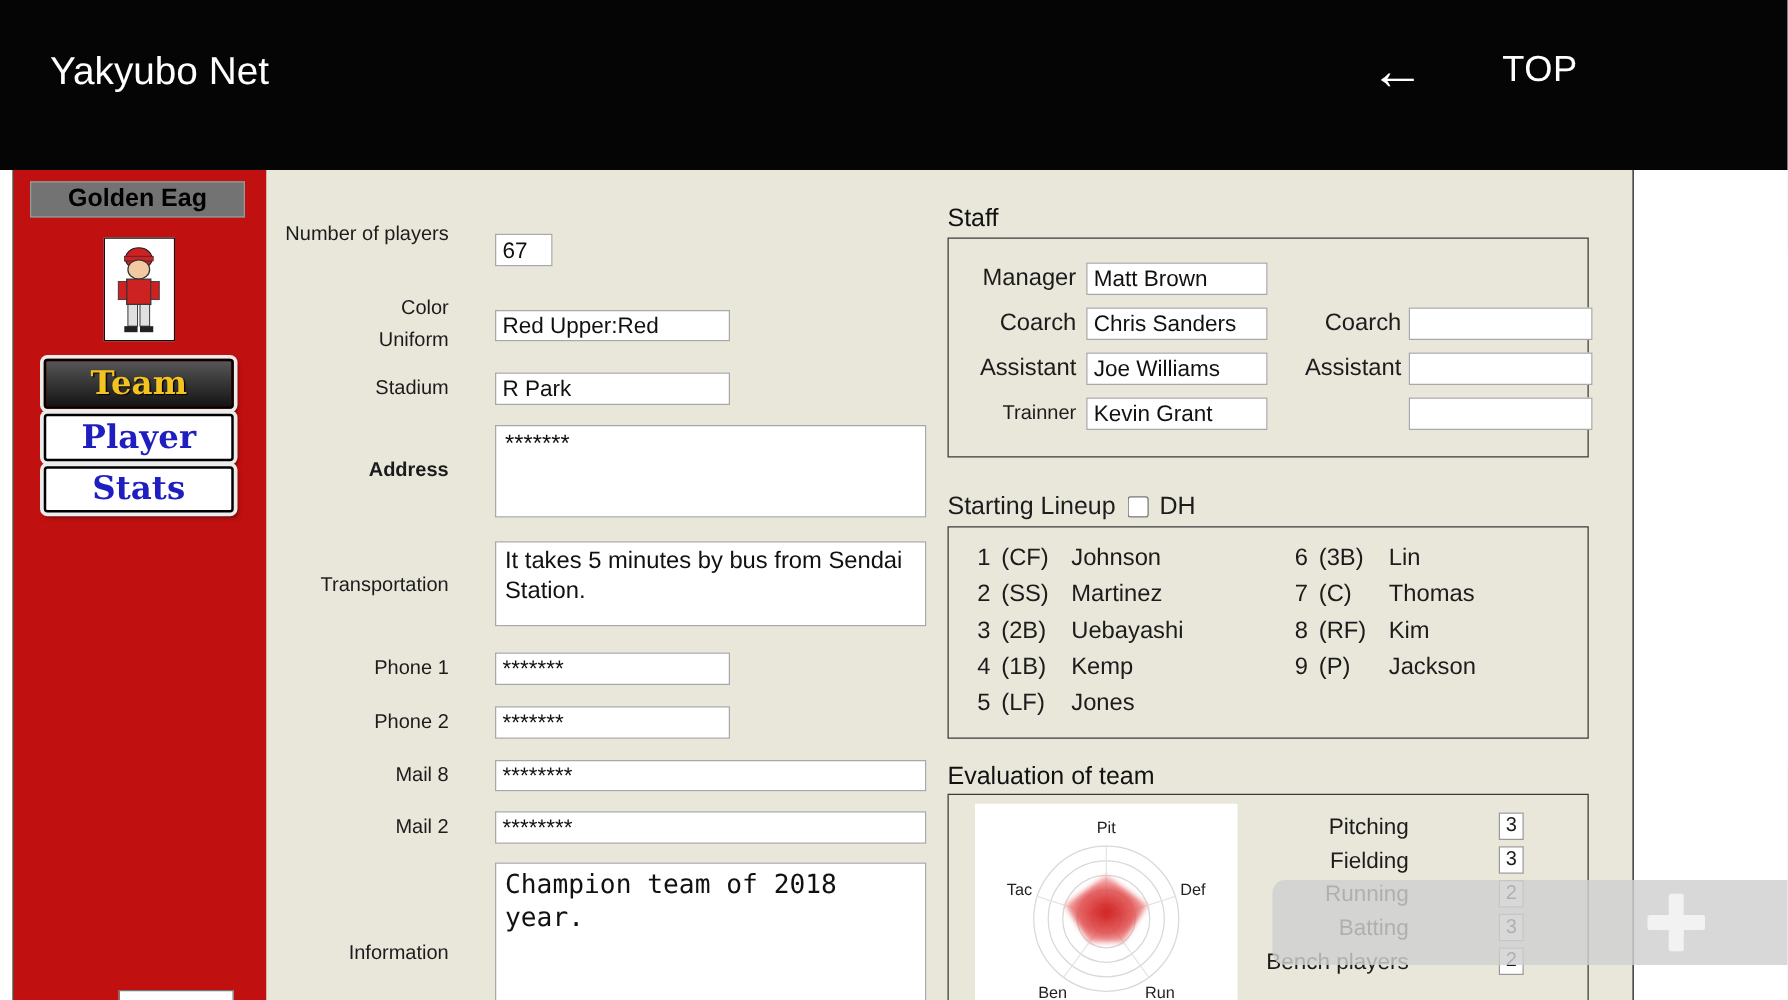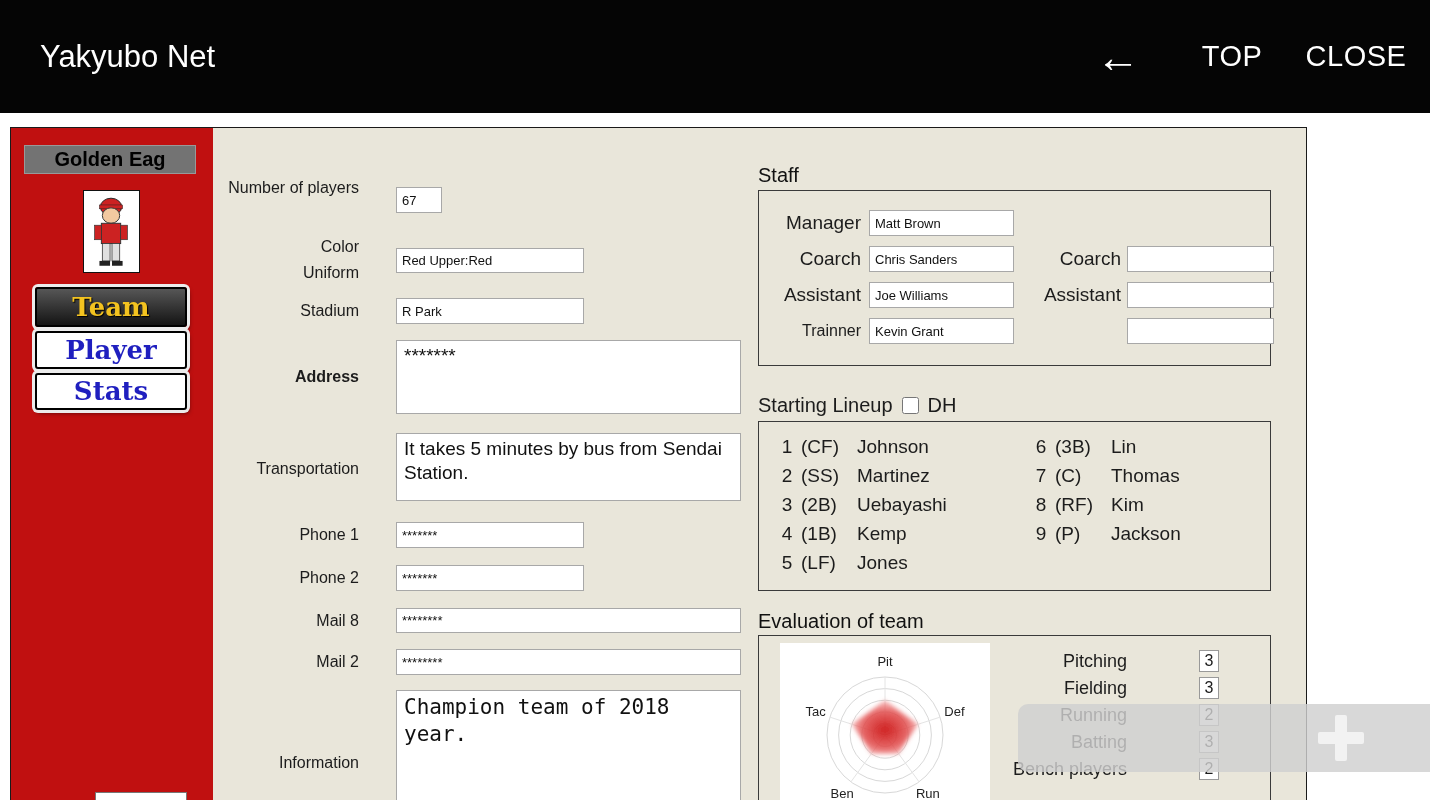--- a/index.html
+++ b/index.html
@@ -1,20 +1,20 @@
 <!DOCTYPE html>
 <html><head>
 <meta charset="utf-8">
 <style>
   * { margin:0; padding:0; box-sizing:border-box; }
   html,body { width:1430px; height:800px; overflow:hidden; background:#ffffff;
               font-family:"Liberation Sans", sans-serif; color:#1c1c1c; }
 
   
-  .topbar { position:absolute; left:0; top:0; width:1430px; height:113px; background:#050505; z-index:10; }
+  .topbar { position:absolute; left:0; top:0; width:1430px; height:136px; background:#050505; z-index:10; }
   .topbar-title { position:absolute; left:40px; top:0; height:113px; line-height:113px;
                   font-size:31px; color:#fff; }
   .tb-btn { position:absolute; top:0; height:113px; background:transparent; border:none;
             color:#fff; font-family:inherit; cursor:pointer; }
   .tb-back { left:1088px; width:60px; font-size:44px; line-height:108px; }
   .tb-top { left:1196px; width:72px; font-size:29px; letter-spacing:0.5px; }
   .tb-close { left:1300px; width:112px; font-size:29px; letter-spacing:0.5px; }
 
   
   .panel { position:absolute; left:10px; top:127px; width:1297px; height:700px;
@@ -41,21 +41,21 @@
   .l-color { left:268px; width:80px; top:106px; }
   .l-stadium { top:170px; }
   .l-address { top:236px;font-weight:bold; }
   .l-transport { top:328px; }
   .l-phone1 { top:394px; }
   .l-phone2 { top:437px; }
   .l-mail1 { top:480px; }
   .l-mail2 { top:521px; }
   .l-info { top:622px; }
 
-  .tin { position:absolute; height:26px; border:1px solid #a8a8a8; background:#fff; font-size:13px;
+  .tin { position:absolute; height:26px; border:1px solid #a8a8a8; background:#fff; font-size:18px;
          padding:0 5px; font-family:inherit; color:#111; }
   .tta { position:absolute; border:1px solid #a8a8a8; background:#fff; font-size:19px; line-height:24px;
          padding:3px 7px; font-family:inherit; color:#111; resize:none; overflow:hidden; }
   .i-npl { left:385px; top:59px; width:46px; }
   .i-color { left:385px; top:120px; width:188px; height:25px; }
   .i-stadium { left:385px; top:170px; width:188px; }
   .t-address { left:385px; top:212px; width:345px; height:74px; }
   .t-transport { left:385px; top:305px; width:345px; height:68px; }
   .i-phone1 { left:385px; top:394px; width:188px; }
   .i-phone2 { left:385px; top:437px; width:188px; }
@@ -109,21 +109,20 @@
   .plus::after { content:""; position:absolute; left:17px; top:0; width:12px; height:46px;
                  background:#f2f2f2; border-radius:2px; }
 </style>
 </head>
 <body>
 
 <div class="topbar">
   <div class="topbar-title">Yakyubo Net</div>
   <button class="tb-btn tb-back">←</button>
   <button class="tb-btn tb-top">TOP</button>
-  <button class="tb-btn tb-close">CLOSE</button>
 </div>
 
 <div class="panel">
 
   <div class="sidebar">
     <div class="team-name">Golden Eag</div>
     <div class="avatar">
       <svg viewBox="0 0 57 83" xmlns="http://www.w3.org/2000/svg">
         <rect x="0" y="0" width="57" height="83" fill="#ffffff"></rect>
         <ellipse cx="28" cy="16" rx="11" ry="9" fill="#cc2222" stroke="#222" stroke-width="1"></ellipse>

